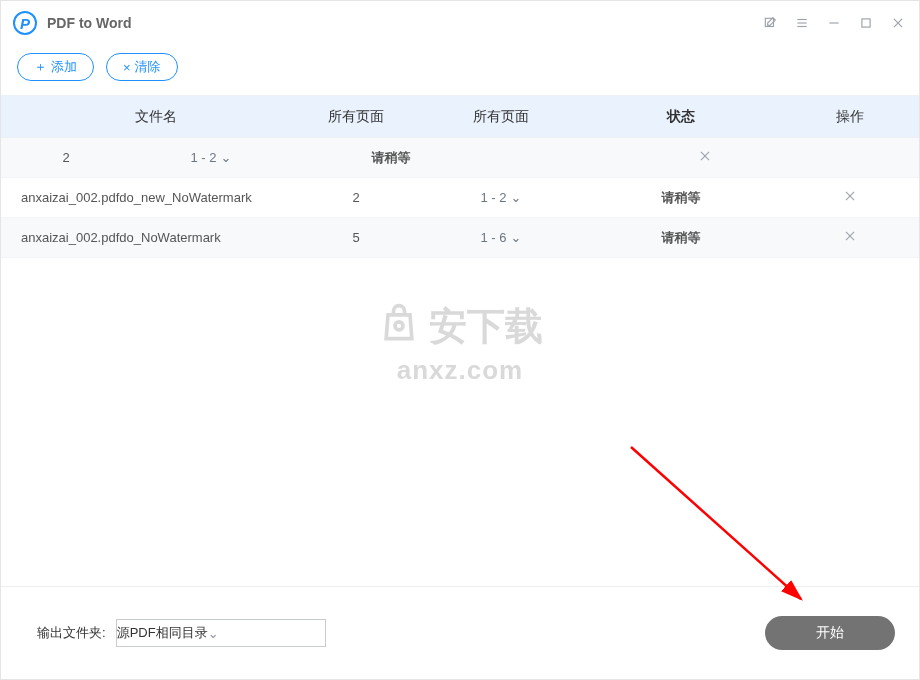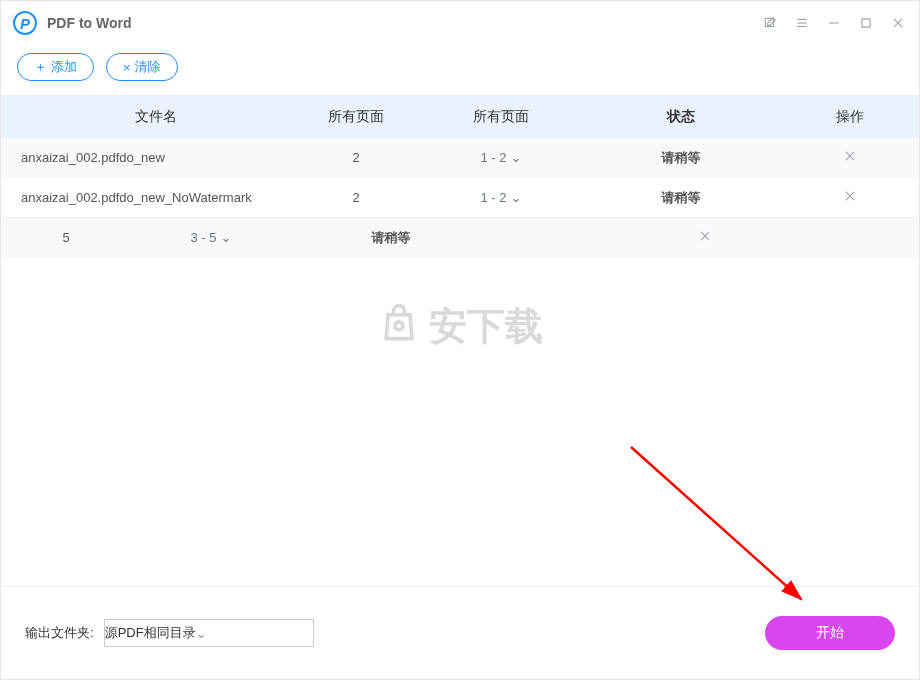--- a/index.html
+++ b/index.html
@@ -33,26 +33,26 @@
 .range-cell { display: inline-flex; align-items: center; gap: 4px; color: #6c7680; justify-content: center; }
 .del-x { color: #9ea5ad; cursor: pointer; display: inline-flex; }
 .del-x svg { width: 14px; height: 14px; }
 
 .watermark { position: absolute; top: 300px; left: 50%; transform: translateX(-50%); text-align: center; color: #d9d9d9; pointer-events: none; user-select: none; }
 .watermark .cn { font-size: 38px; font-weight: 700; }
 .watermark .dom { font-size: 26px; font-weight: 600; letter-spacing: 1px; }
 .wm-icon { display: inline-block; vertical-align: middle; margin-right: 8px; }
 
 .footer-sep { position: absolute; bottom: 92px; left: 0; right: 0; height: 1px; background: #eceef1; }
-.footer { position: absolute; bottom: 0; left: 0; right: 0; height: 92px; display: flex; align-items: center; padding: 0 24px; }
+.footer { position: absolute; bottom: 0; left: 12px; right: 0; height: 92px; display: flex; align-items: center; padding: 0 24px; }
 .out-label { font-size: 13px; color: #333; margin-right: 10px; }
 .out-select { width: 210px; height: 28px; border: 1px solid #c8ccd2; padding: 0 0; font-size: 13px; color: #333; display: flex; align-items: center; cursor: pointer; }
 .out-select .chev { color: #8b93a0; }
 .footer-spacer { flex: 1; }
-.start-btn { background: #d946ef; color: #fff; border: none; border-radius: 18px; width: 130px; height: 34px; font-size: 14px; cursor: pointer; }
+.start-btn { background: #737373; color: #fff; border: none; border-radius: 18px; width: 130px; height: 34px; font-size: 14px; cursor: pointer; }
 
 .arrow-annot { position: absolute; pointer-events: none; top: 442px; left: 626px; }
 </style>
 </head>
 <body>
 
 <div class="titlebar">
   <div class="logo">
       <span class="logo-inner">P</span>
     </div>
@@ -105,21 +105,20 @@
 <div class="table">
   <div class="table-head">
     <div class="col-name">文件名</div>
     <div class="col-pages">所有页面</div>
     <div class="col-range">所有页面</div>
     <div class="col-status">状态</div>
     <div class="col-action">操作</div>
   </div>
 
   <div class="table-row">
-    <div class="col-name">anxaizai_002.pdfdo_new</div>
     <div class="col-pages">2</div>
     <div class="col-range">
       <span class="range-cell">
           <span>1 - 2</span>
           <span>⌄</span>
         </span>
     </div>
     <div class="col-status">请稍等</div>
     <div class="col-action">
       <span class="del-x">
@@ -145,24 +144,25 @@
       <span class="del-x">
         <svg viewBox="0 0 24 24" fill="none" stroke="currentColor" stroke-width="2">
             <line x1="5" y1="5" x2="19" y2="19"></line>
             <line x1="19" y1="5" x2="5" y2="19"></line>
           </svg>
       </span>
     </div>
   </div>
 
   <div class="table-row">
+    <div class="col-name">anxaizai_002.pdfdo_NoWatermark</div>
     <div class="col-pages">5</div>
     <div class="col-range">
       <span class="range-cell">
-          <span>3 - 5</span>
+          <span>1 - 6</span>
           <span>⌄</span>
         </span>
     </div>
     <div class="col-status">请稍等</div>
     <div class="col-action">
       <span class="del-x">
         <svg viewBox="0 0 24 24" fill="none" stroke="currentColor" stroke-width="2">
             <line x1="5" y1="5" x2="19" y2="19"></line>
             <line x1="19" y1="5" x2="5" y2="19"></line>
           </svg>
@@ -174,20 +174,21 @@
 <div class="watermark">
   <div class="cn">
     <span class="wm-icon">
       <svg width="44" height="44" viewBox="0 0 24 24" fill="none" stroke="#d9d9d9" stroke-width="2">
           <path d="M6 7h12l1 13H5z"></path>
           <path d="M9 7V5a3 3 0 016 0v2"></path>
           <circle cx="12" cy="13" r="2.2"></circle>
         </svg>
     </span><span>安下载</span>
   </div>
+  <div class="dom">anxz.com</div>
 </div>
 
 <div class="footer-sep"></div>
 <div class="footer">
   <span class="out-label">输出文件夹:</span>
   <div class="out-select">
     <span>源PDF相同目录</span>
     <span class="chev">⌄</span>
   </div>
   <div class="footer-spacer"></div>

